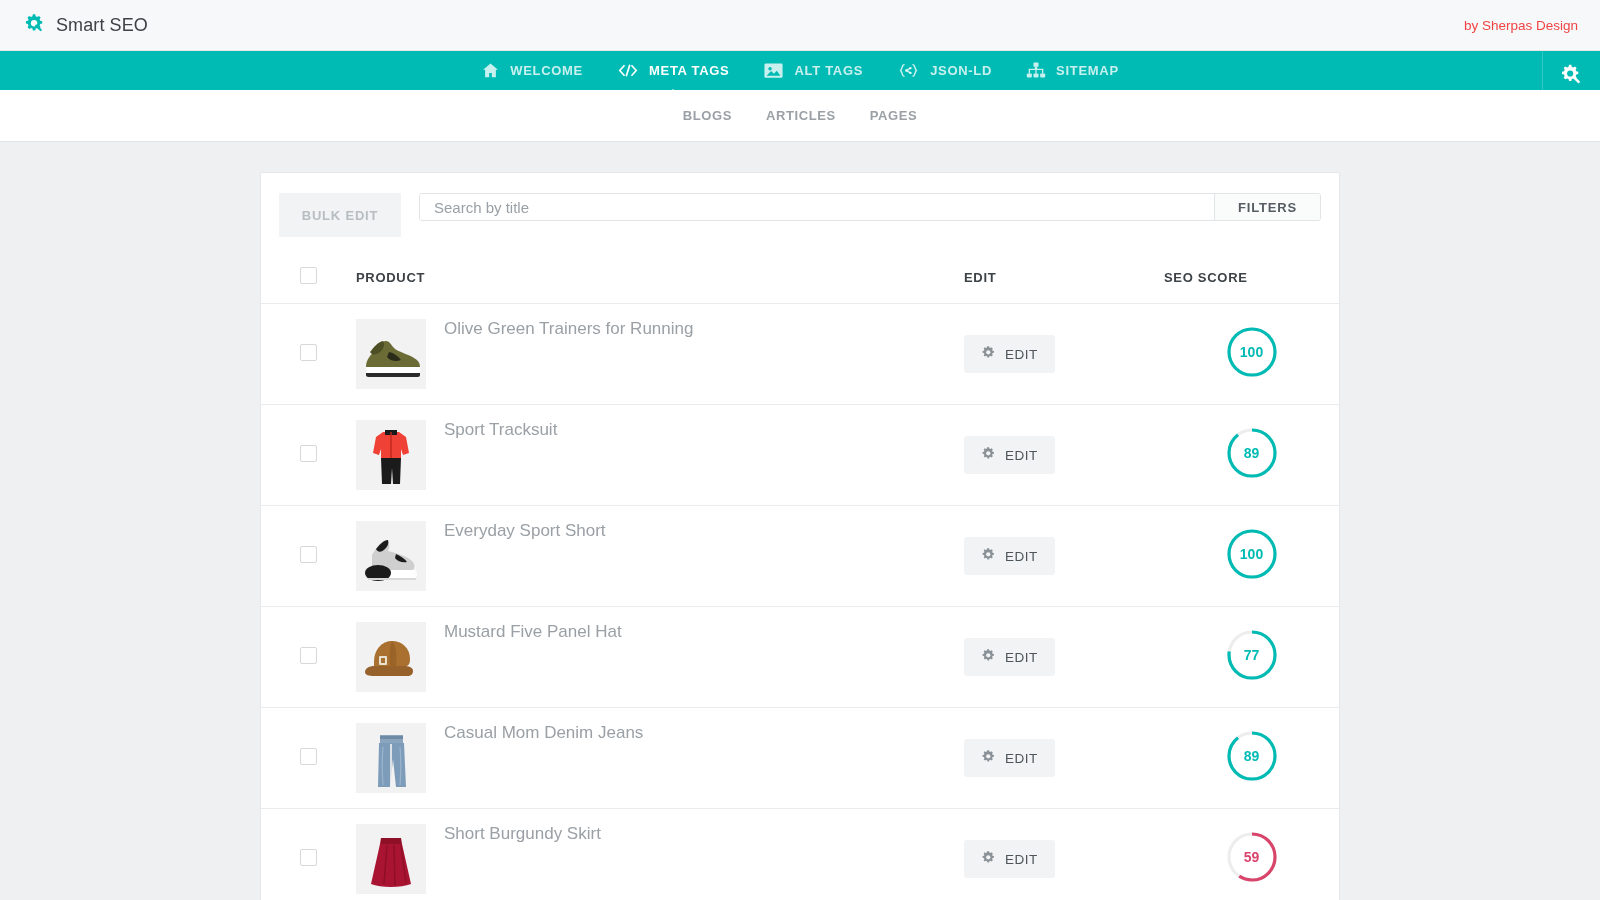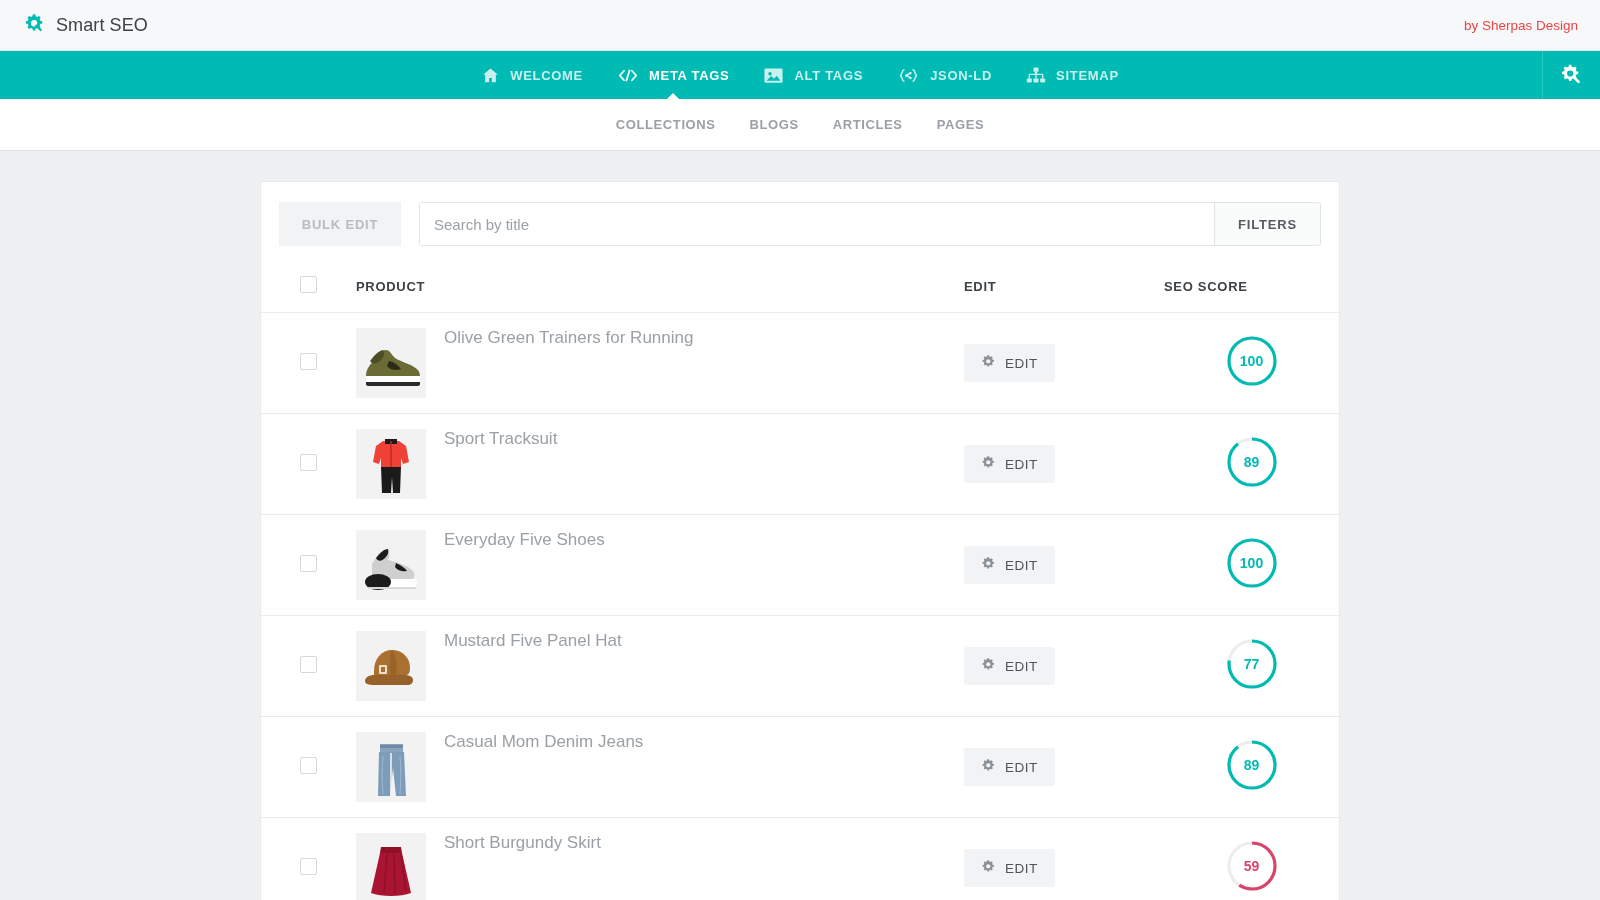--- a/index.html
+++ b/index.html
@@ -23,21 +23,21 @@
   .brand { display: flex; align-items: center; gap: 11px; }
   .brand-title {
     font-size: 18px;
     color: #3d4246;
     letter-spacing: .1px;
   }
   .byline { font-size: 13.5px; color: #ef4444; }
 
   
   .mainnav {
-    height: 48px;
+    height: 39px;
     background: #00bbb4;
     display: flex;
     align-items: center;
     justify-content: center;
     position: relative;
   }
   .nav-items { display: flex; align-items: center; gap: 34px; }
   .nav-item {
     display: flex;
     align-items: center;
@@ -126,21 +126,21 @@
     cursor: default;
     font-family: "Liberation Sans", sans-serif;
   }
   .search-wrap {
     flex: 1;
     display: flex;
     margin-left: 18px;
     border: 1px solid #e2e5e7;
     border-radius: 3px;
     overflow: hidden;
-    height: 44px;
+    height: 28px;
   }
   .search-input {
     flex: 1;
     border: none;
     outline: none;
     padding: 0 14px;
     font-size: 15px;
     color: #5b6469;
     font-family: "Liberation Sans", sans-serif;
     background: #fff;
@@ -306,23 +306,20 @@
         <path fill="#ffffff" d="M11.3 1.8l.45 2.0 1.45.6 1.8-.95 1.6 1.6-.95 1.8.6 1.45 2.0.45v2.3l-2.0.45-.6 1.45.95 1.8-1.6 1.6-1.8-.95-1.45.6-.45 2.0H9l-.45-2.0-1.45-.6-1.8.95-1.6-1.6.95-1.8-.6-1.45-2.0-.45v-2.3l2.0-.45.6-1.45-.95-1.8 1.6-1.6 1.8.95 1.45-.6.45-2.0z"></path>
         <circle cx="10.15" cy="10.5" r="3.1" fill="#00bbb4"></circle>
         <path d="M13.6 13.9l5.0 5.0" stroke="#ffffff" stroke-width="2.6" stroke-linecap="round" fill="none"></path>
       </svg>
     </span>
   </div>
 </div>
 
 <div class="subnav">
   <div class="subtab">
-    <span>COLLECTIONS</span>
-  </div>
-  <div class="subtab">
     <span>BLOGS</span>
   </div>
   <div class="subtab">
     <span>ARTICLES</span>
   </div>
   <div class="subtab">
     <span>PAGES</span>
   </div>
 </div>
 
@@ -437,21 +434,21 @@
         <div class="thumb">
     <svg viewBox="0 0 70 70" width="70" height="70">
       <rect width="70" height="70" fill="#f2f2f2"></rect>
       <path d="M16 34c4-7 9-14 15-15 3 3 3 7 1 11 8 2 19 5 24 10 3 3 3 7 1 9H16z" fill="#cfcfcf"></path>
       <path d="M20 28c4-5 8-9 12-9 1 3 0 6-3 9-3 3-7 4-9 0z" fill="#1c1c1c"></path>
       <path d="M40 33c5 2 9 5 11 8-4 1-9 0-12-4z" fill="#1c1c1c"></path>
       <path d="M10 49h48c2 0 3 2 3 4s-1 4-3 4H14c-3 0-5-2-5-5z" fill="#ffffff"></path>
       <ellipse cx="22" cy="52" rx="13" ry="8" fill="#1c1c1c"></ellipse>
       <path d="M12 57h48v2H12z" fill="#d9d9d9"></path>
     </svg></div>
-        <span class="prod-title">Everyday Five Shoes</span>
+        <span class="prod-title">Everyday Sport Short</span>
       </div>
     </td>
     <td>
       <button class="edit-btn">
         <span>
           <svg width="15" height="15" viewBox="0 0 24 24" fill="#8a9197">
             <path d="M12.9 1.9l.5 2.2 1.6.65 2-1.05 1.85 1.85-1.05 2 .65 1.6 2.2.5v2.6l-2.2.5-.65 1.6 1.05 2-1.85 1.85-2-1.05-1.6.65-.5 2.2h-2.6l-.5-2.2-1.6-.65-2 1.05-1.85-1.85 1.05-2-.65-1.6-2.2-.5v-2.6l2.2-.5.65-1.6-1.05-2L5.8 3.7l2 1.05 1.6-.65.5-2.2z"></path>
             <circle cx="11.6" cy="11.6" r="3.4" fill="#f1f3f4"></circle>
           </svg>
         </span>

